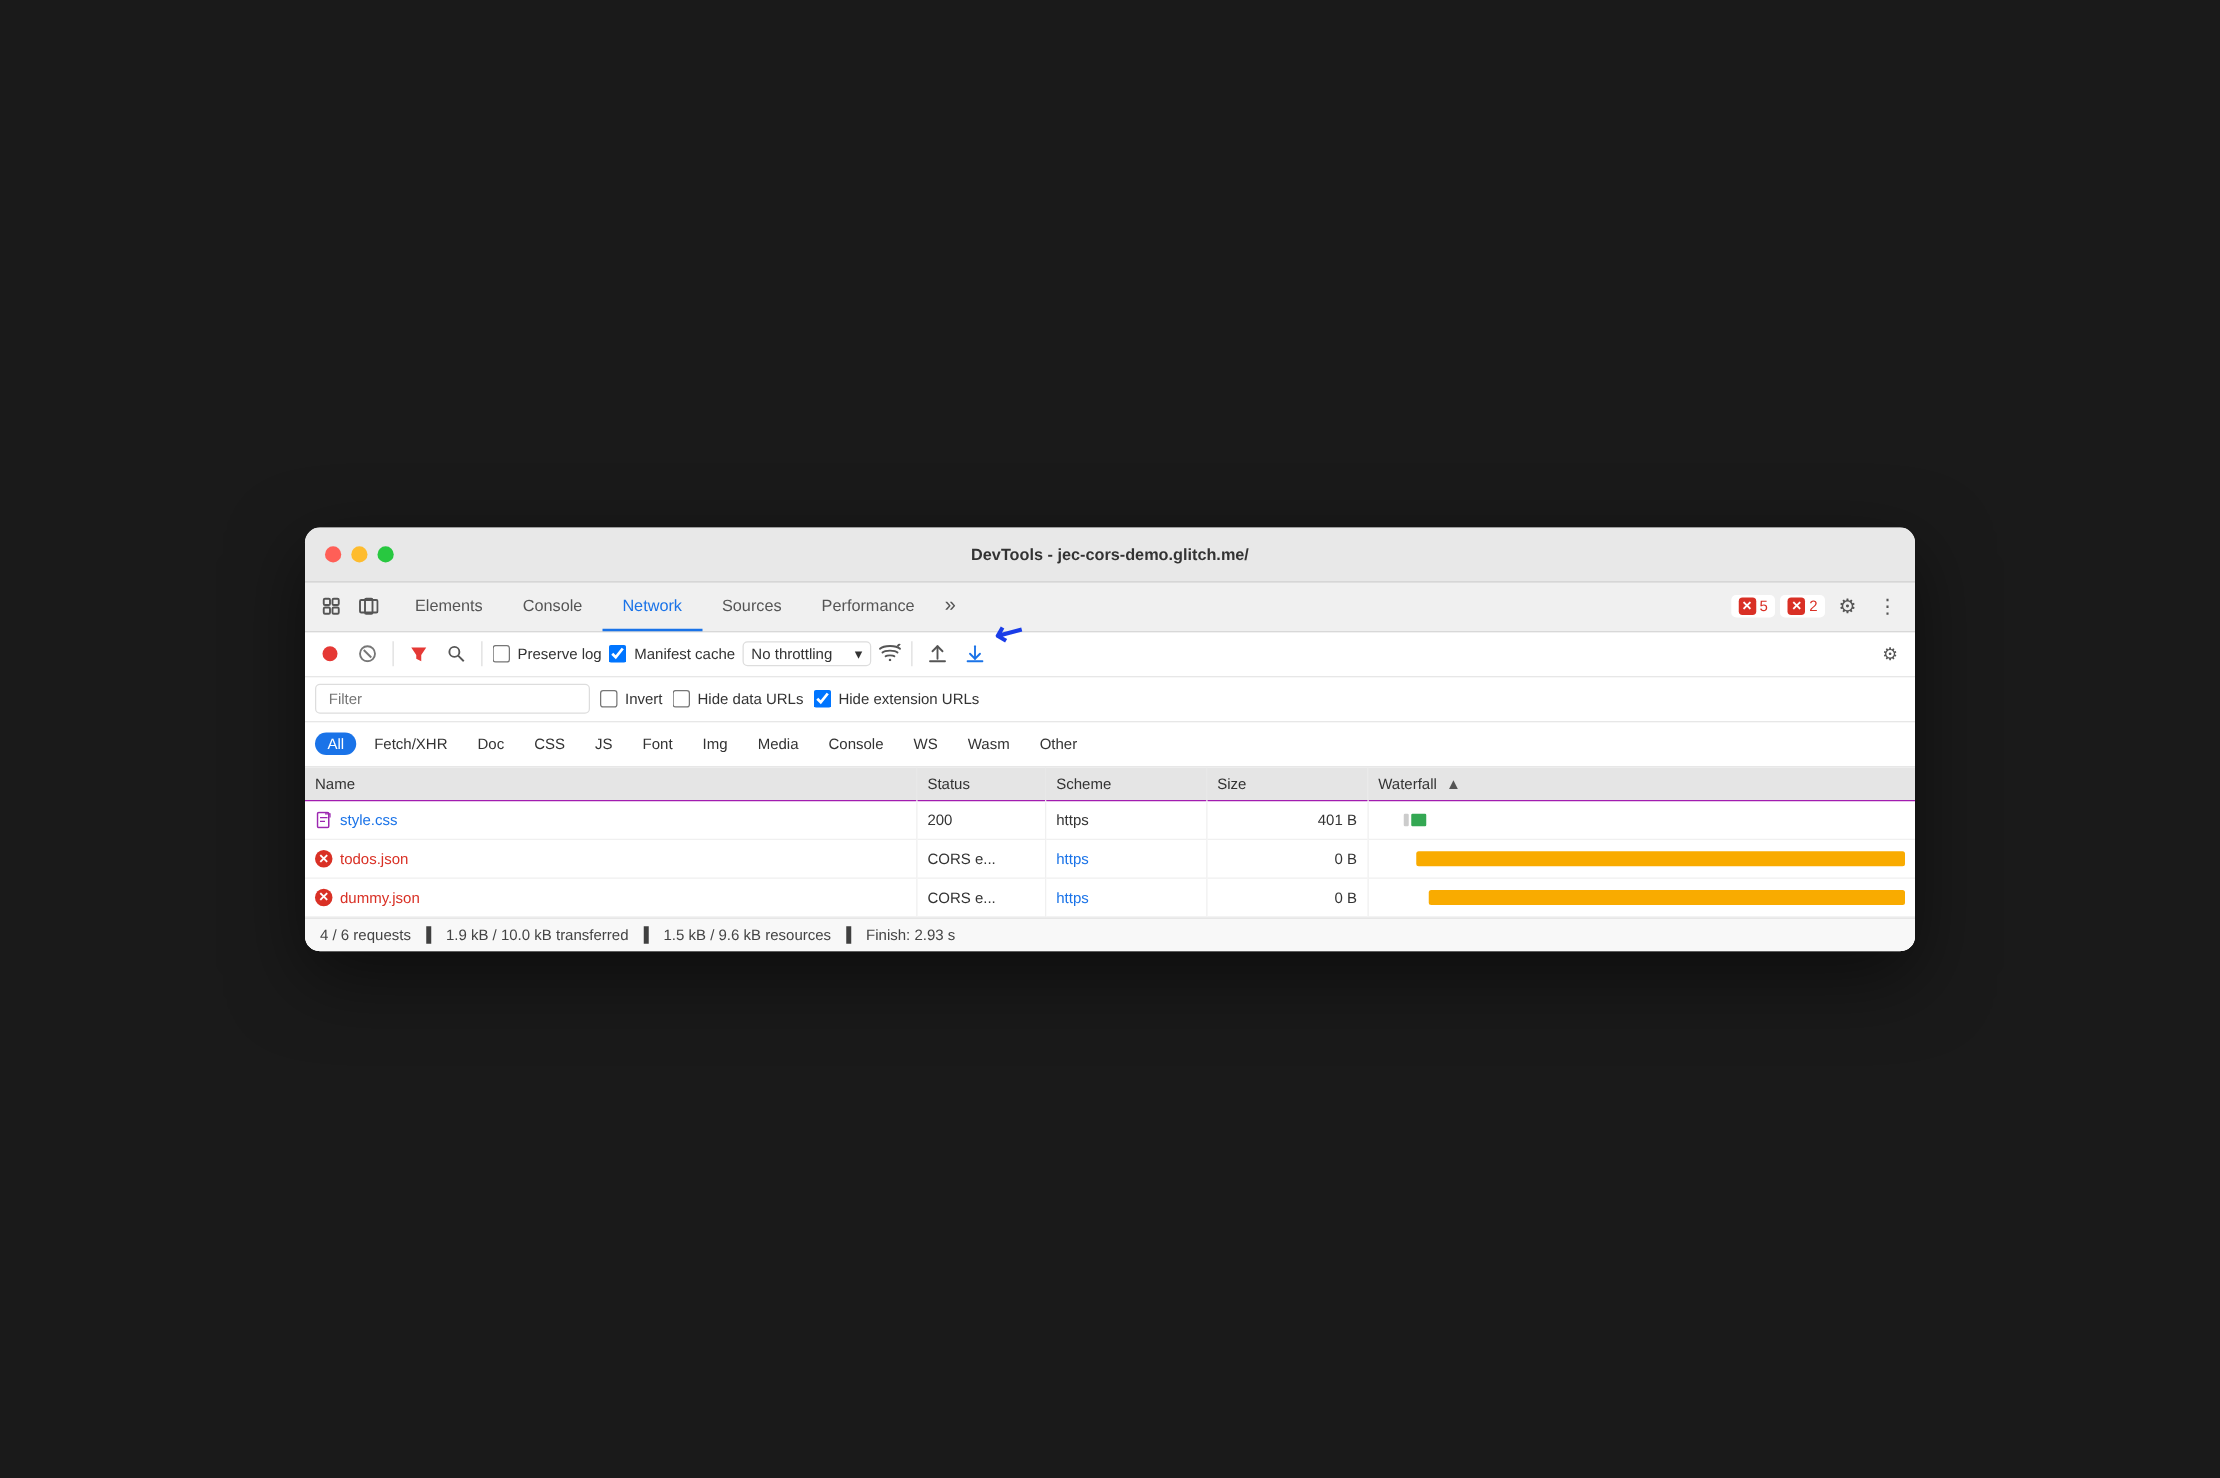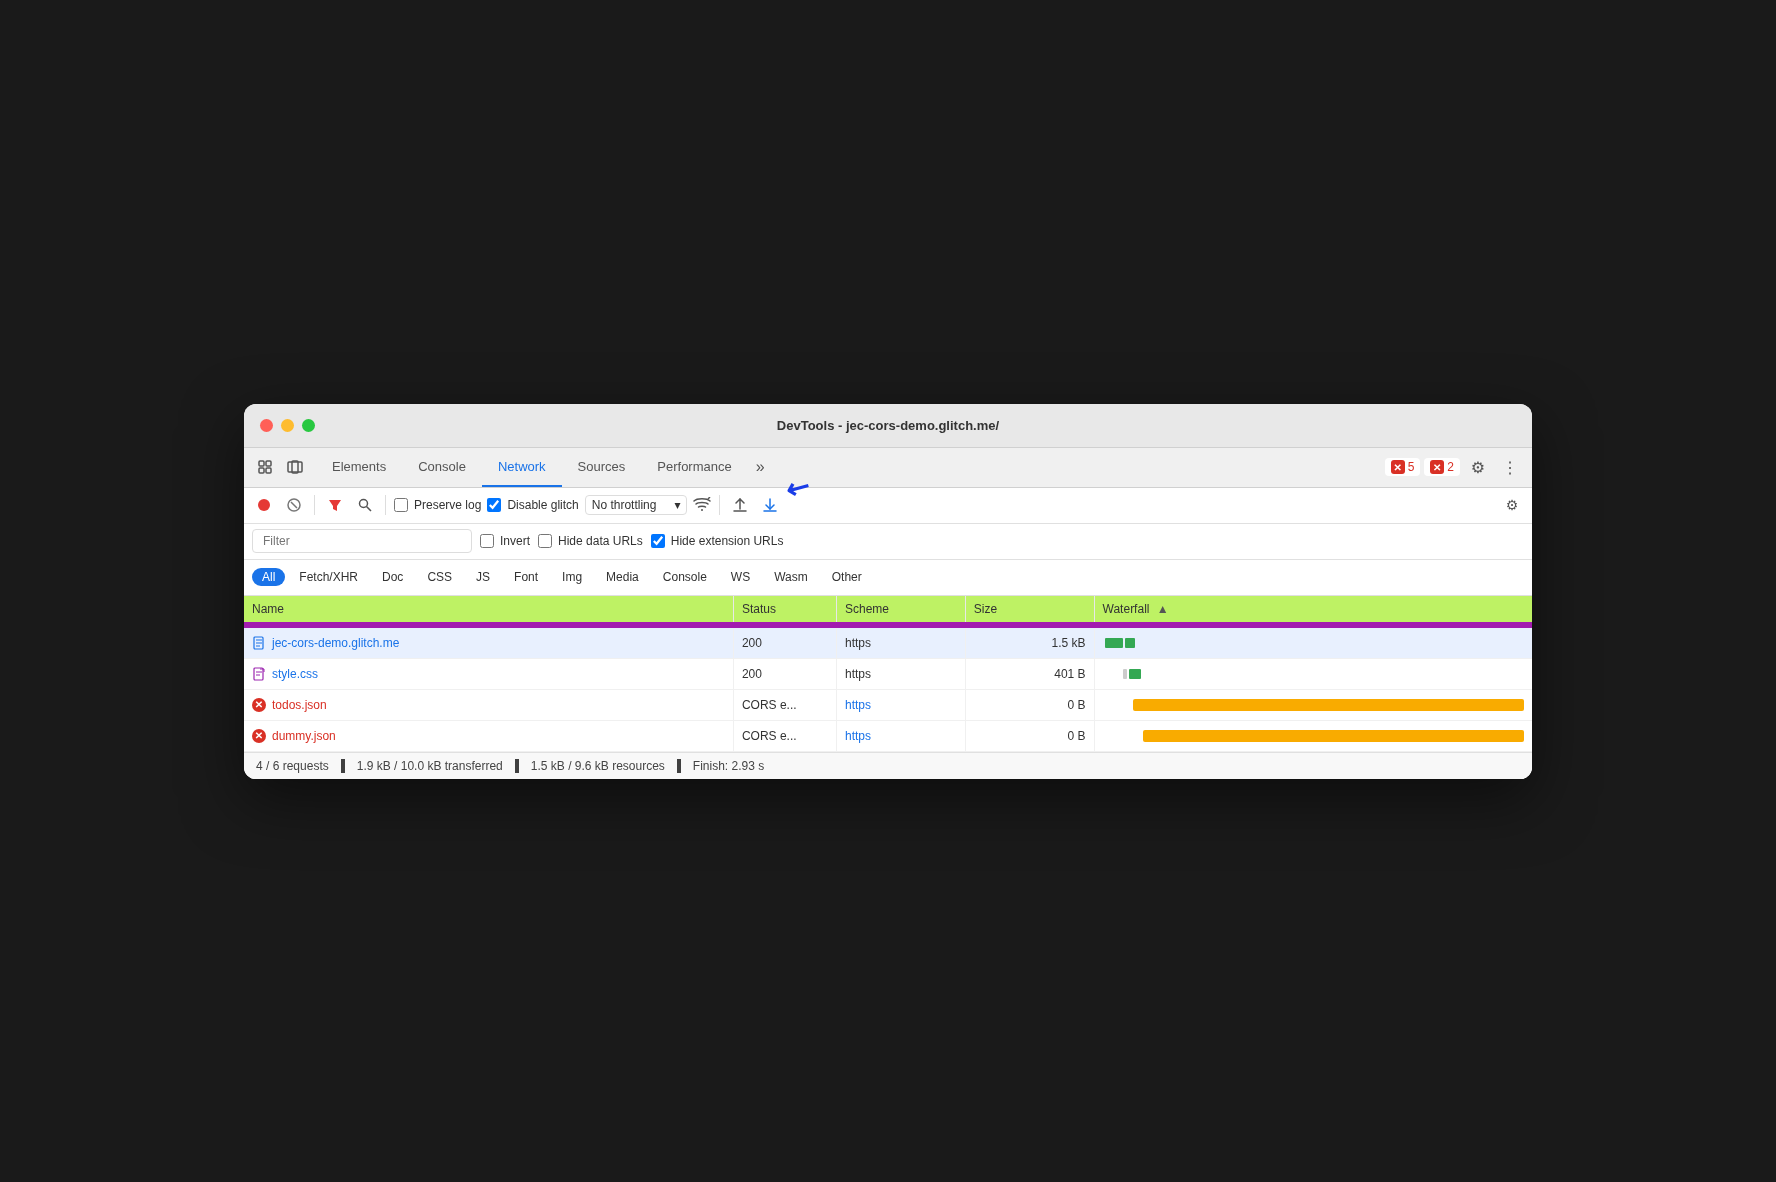--- a/index.html
+++ b/index.html
@@ -284,22 +284,22 @@
       background: #fff;
       height: 32px;
     }
     
     .network-table {
       width: 100%;
       border-collapse: collapse;
       font-size: 12px;
     }
     .network-table thead {
-      background: #bef264;
-      border-bottom: 6px solid #a21caf;
+      background: #e5e5e5;
+      border-bottom: 1px solid #a21caf;
     }
     .network-table thead th {
       padding: 6px 8px;
       text-align: left;
       font-weight: 500;
       color: #333;
       border-right: 1px solid #e8e8e8;
       white-space: nowrap;
     }
     .network-table thead th:last-child {
@@ -473,21 +473,21 @@
             <line x1="8.5" y1="8.5" x2="13" y2="13" stroke="#555" stroke-width="1.5"></line>
           </svg>
       </div>
       <div class="toolbar-divider"></div>
       <label class="checkbox-label">
         <input type="checkbox" style="">
         <span>Preserve log</span>
       </label>
       <label class="checkbox-label">
         <input type="checkbox" checked="" style="">
-        <span>Disable glitch</span>
+        <span>Manifest cache</span>
       </label>
       <div class="throttle-select">
         <span>No throttling</span>
         <span>▾</span>
       </div>
       <div class="wifi-icon">
         <svg width="18" height="14" viewBox="0 0 18 14" fill="none">
           <path d="M1 4 C4 1 14 1 17 4" stroke="#555" stroke-width="1.5" fill="none" stroke-linecap="round"></path>
           <path d="M3 7 C5 5 13 5 15 7" stroke="#555" stroke-width="1.5" fill="none" stroke-linecap="round"></path>
           <path d="M5.5 10 C6.5 9 11.5 9 12.5 10" stroke="#555" stroke-width="1.5" fill="none" stroke-linecap="round"></path>
@@ -567,44 +567,20 @@
               <span>Size</span>
             </th>
             <th class="col-waterfall">
               <span>Waterfall</span>
               <span class="sort-arrow">▲</span>
             </th>
           </tr>
         </thead>
         <tbody>
 
-          <tr class="selected">
-            <td class="col-name">
-              <div class="td-name">
-                <span class="file-icon file-icon-doc">
-                  <svg width="13" height="14" viewBox="0 0 13 14" fill="none">
-                    <rect x="1" y="1" width="9" height="12" rx="1" stroke="#1a73e8" stroke-width="1.2" fill="none"></rect>
-                    <line x1="3" y1="4" x2="9" y2="4" stroke="#1a73e8" stroke-width="1"></line>
-                    <line x1="3" y1="7" x2="9" y2="7" stroke="#1a73e8" stroke-width="1"></line>
-                    <line x1="3" y1="10" x2="7" y2="10" stroke="#1a73e8" stroke-width="1"></line>
-                  </svg>
-                </span>
-                <span class="link-name">jec-cors-demo.glitch.me</span>
-              </div>
-            </td>
-            <td class="col-status">200</td>
-            <td class="col-scheme">https</td>
-            <td class="col-size size-right">1.5 kB</td>
-            <td class="col-waterfall">
-              <div class="waterfall-cell">
-                <div class="wf-bar wf-green" style="left:2px; width:18px;"></div>
-                <div class="wf-bar wf-green" style="left:22px; width:10px;"></div>
-              </div>
-            </td>
-          </tr>
 
           <tr>
             <td class="col-name">
               <div class="td-name">
                 <span class="file-icon file-icon-css">
                   <svg width="13" height="14" viewBox="0 0 13 14" fill="none">
                     <rect x="1" y="1" width="9" height="12" rx="1" stroke="#9c27b0" stroke-width="1.2" fill="none"></rect>
                     <line x1="3" y1="5" x2="9" y2="5" stroke="#9c27b0" stroke-width="1"></line>
                     <line x1="3" y1="8" x2="7" y2="8" stroke="#9c27b0" stroke-width="1"></line>
                     <path d="M7 2 L11 2 L11 5" stroke="#9c27b0" stroke-width="1" fill="none"></path>

